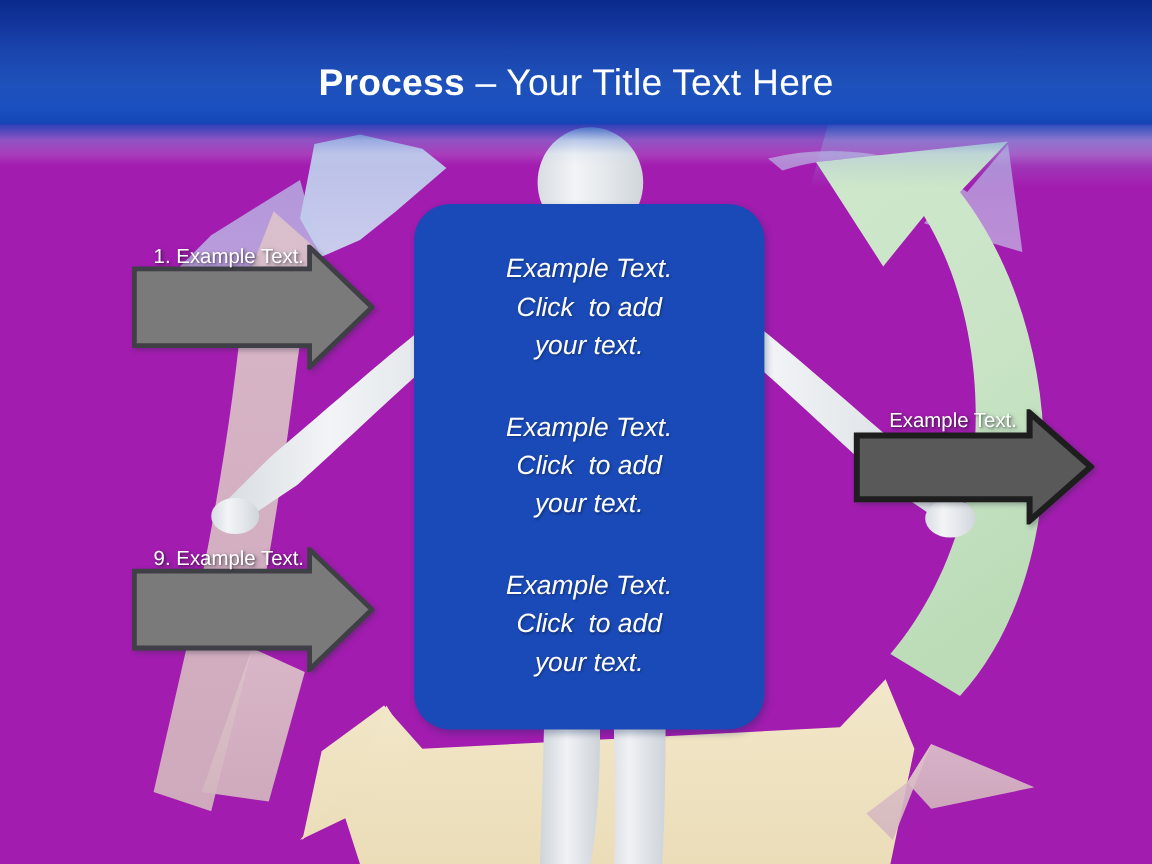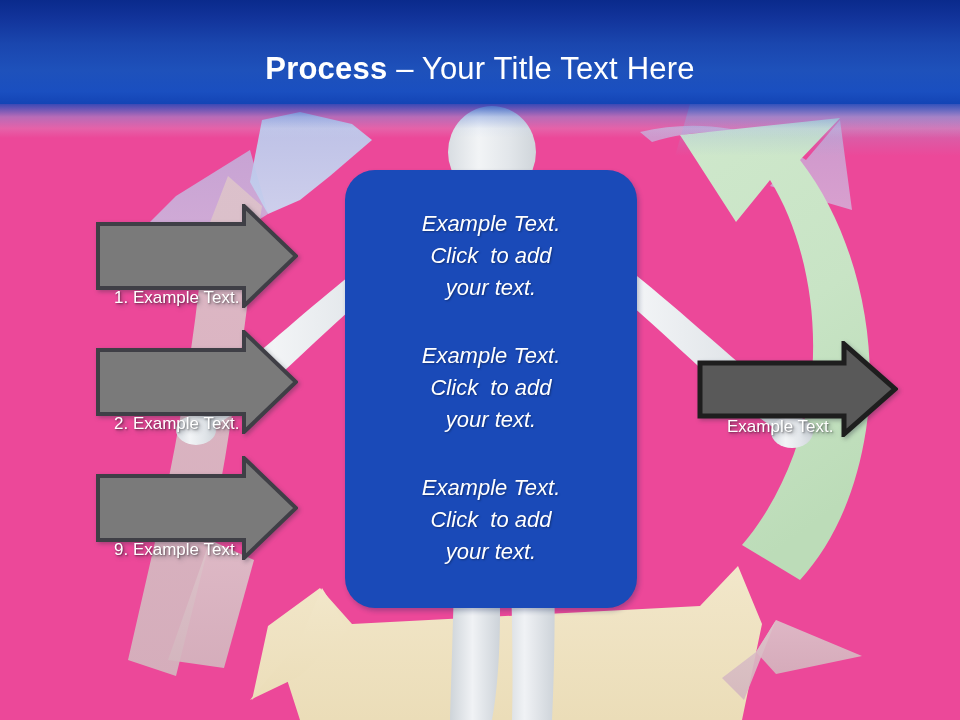--- a/index.html
+++ b/index.html
@@ -5,21 +5,21 @@
   html, body {
     margin: 0;
     padding: 0;
     background: #ffffff;
   }
   #slide {
     position: relative;
     width: 960px;
     height: 720px;
     overflow: hidden;
-    background: #ec4899;
+    background: #a21caf;
     font-family: "Liberation Sans", sans-serif;
   }
 
   
   .header {
     position: absolute;
     left: 0; top: 0;
     width: 960px;
     height: 104px;
     background: linear-gradient(to bottom,
@@ -99,22 +99,23 @@
     margin-bottom: 36px;
   }
   .panel-block:last-child { margin-bottom: 0; }
   .panel-block .pl { display: block; white-space: pre; }
 
   
   .arrow {
     position: absolute;
     z-index: 30;
     display: flex;
-    align-items: flex-end;
+    align-items: flex-start;
     filter: drop-shadow(2px 2px 2px rgba(40,45,60,0.35));
+    margin-left: 14px;
   }
   .arrow svg { position: absolute; left: 0; top: 0; }
   .arrow-label {
     position: relative;
     z-index: 2;
     color: #ffffff;
     font-size: 17px;
     line-height: 20px;
     white-space: nowrap;
     text-shadow: 1px 1px 2px rgba(0,0,0,0.45);
@@ -251,26 +252,20 @@
     </div>
   </div>
 
   <div class="arrow arrow-left arrow-1">
     <svg width="202" height="104" viewBox="0 0 202 104" xmlns="http://www.w3.org/2000/svg">
       <polygon points="2,20 148,20 148,2 200,52 148,102 148,84 2,84" fill="#7a7a7a" stroke="#3f3f46" stroke-width="4" stroke-linejoin="miter"></polygon>
     </svg>
     <span class="arrow-label">1. Example Text.</span>
   </div>
 
-  <div class="arrow arrow-left arrow-2">
-    <svg width="202" height="104" viewBox="0 0 202 104" xmlns="http://www.w3.org/2000/svg">
-      <polygon points="2,20 148,20 148,2 200,52 148,102 148,84 2,84" fill="#7a7a7a" stroke="#3f3f46" stroke-width="4" stroke-linejoin="miter"></polygon>
-    </svg>
-    <span class="arrow-label">2. Example Text.</span>
-  </div>
 
   <div class="arrow arrow-left arrow-3">
     <svg width="202" height="104" viewBox="0 0 202 104" xmlns="http://www.w3.org/2000/svg">
       <polygon points="2,20 148,20 148,2 200,52 148,102 148,84 2,84" fill="#7a7a7a" stroke="#3f3f46" stroke-width="4" stroke-linejoin="miter"></polygon>
     </svg>
     <span class="arrow-label">9. Example Text.</span>
   </div>
 
   <div class="arrow arrow-right">
     <svg width="201" height="96" viewBox="0 0 201 96" xmlns="http://www.w3.org/2000/svg">

